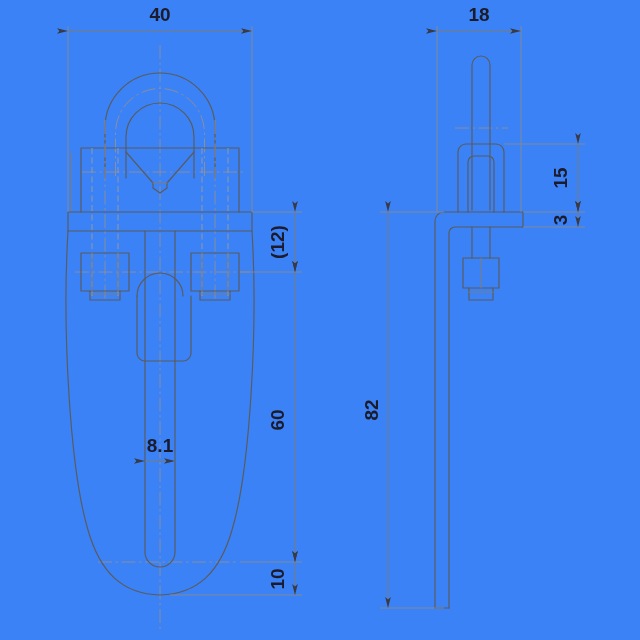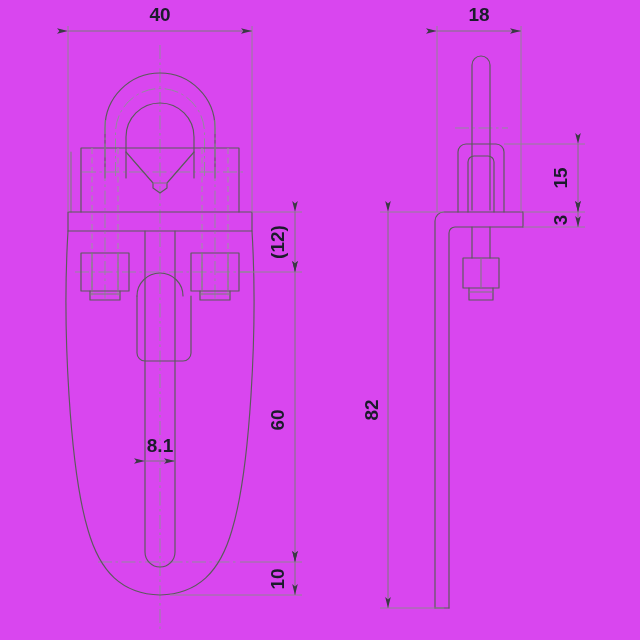--- a/index.html
+++ b/index.html
@@ -7,21 +7,21 @@
     padding: 0;
     background: #ffffff;
   }
   body {
     font-family: "Liberation Sans", sans-serif;
   }
   #drawing-root {
     position: relative;
     width: 640px;
     height: 640px;
-    background: #d946ef;
+    background: #3b82f6;
     overflow: hidden;
   }
   svg#tech-drawing {
     display: block;
     width: 640px;
     height: 640px;
   }
   .dim-text {
     font-family: "Liberation Sans", sans-serif;
     font-size: 19px;

